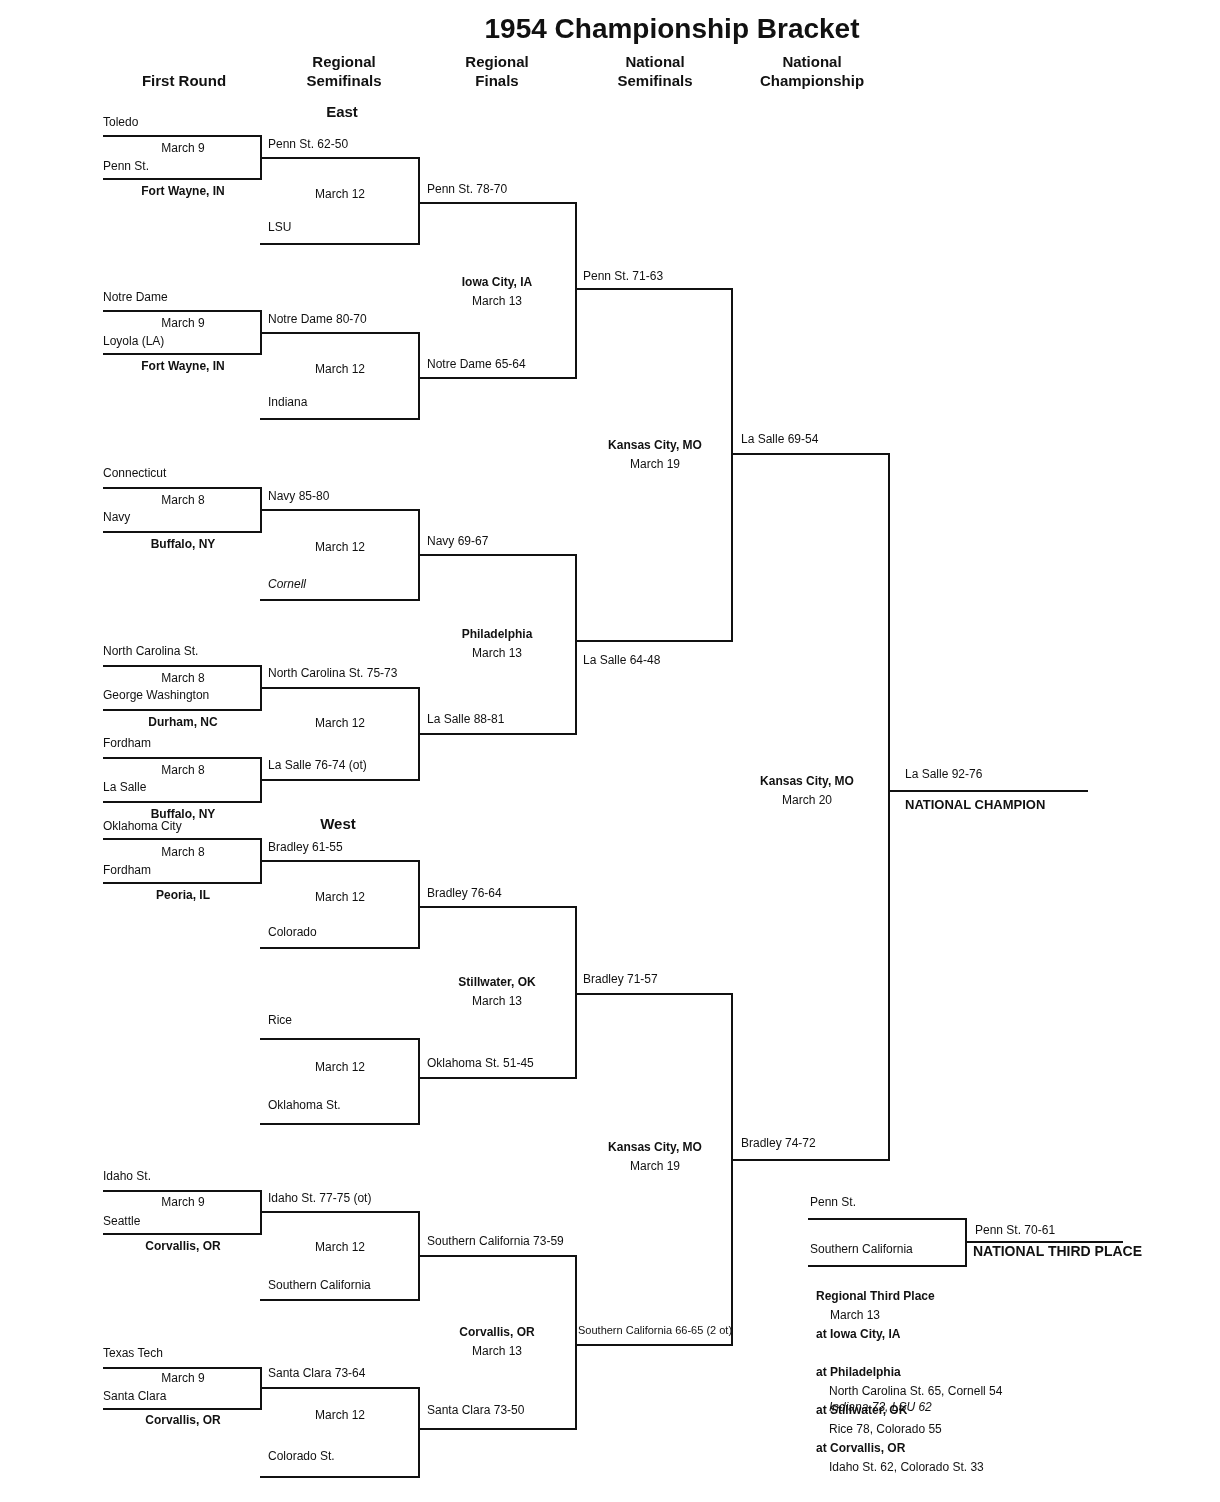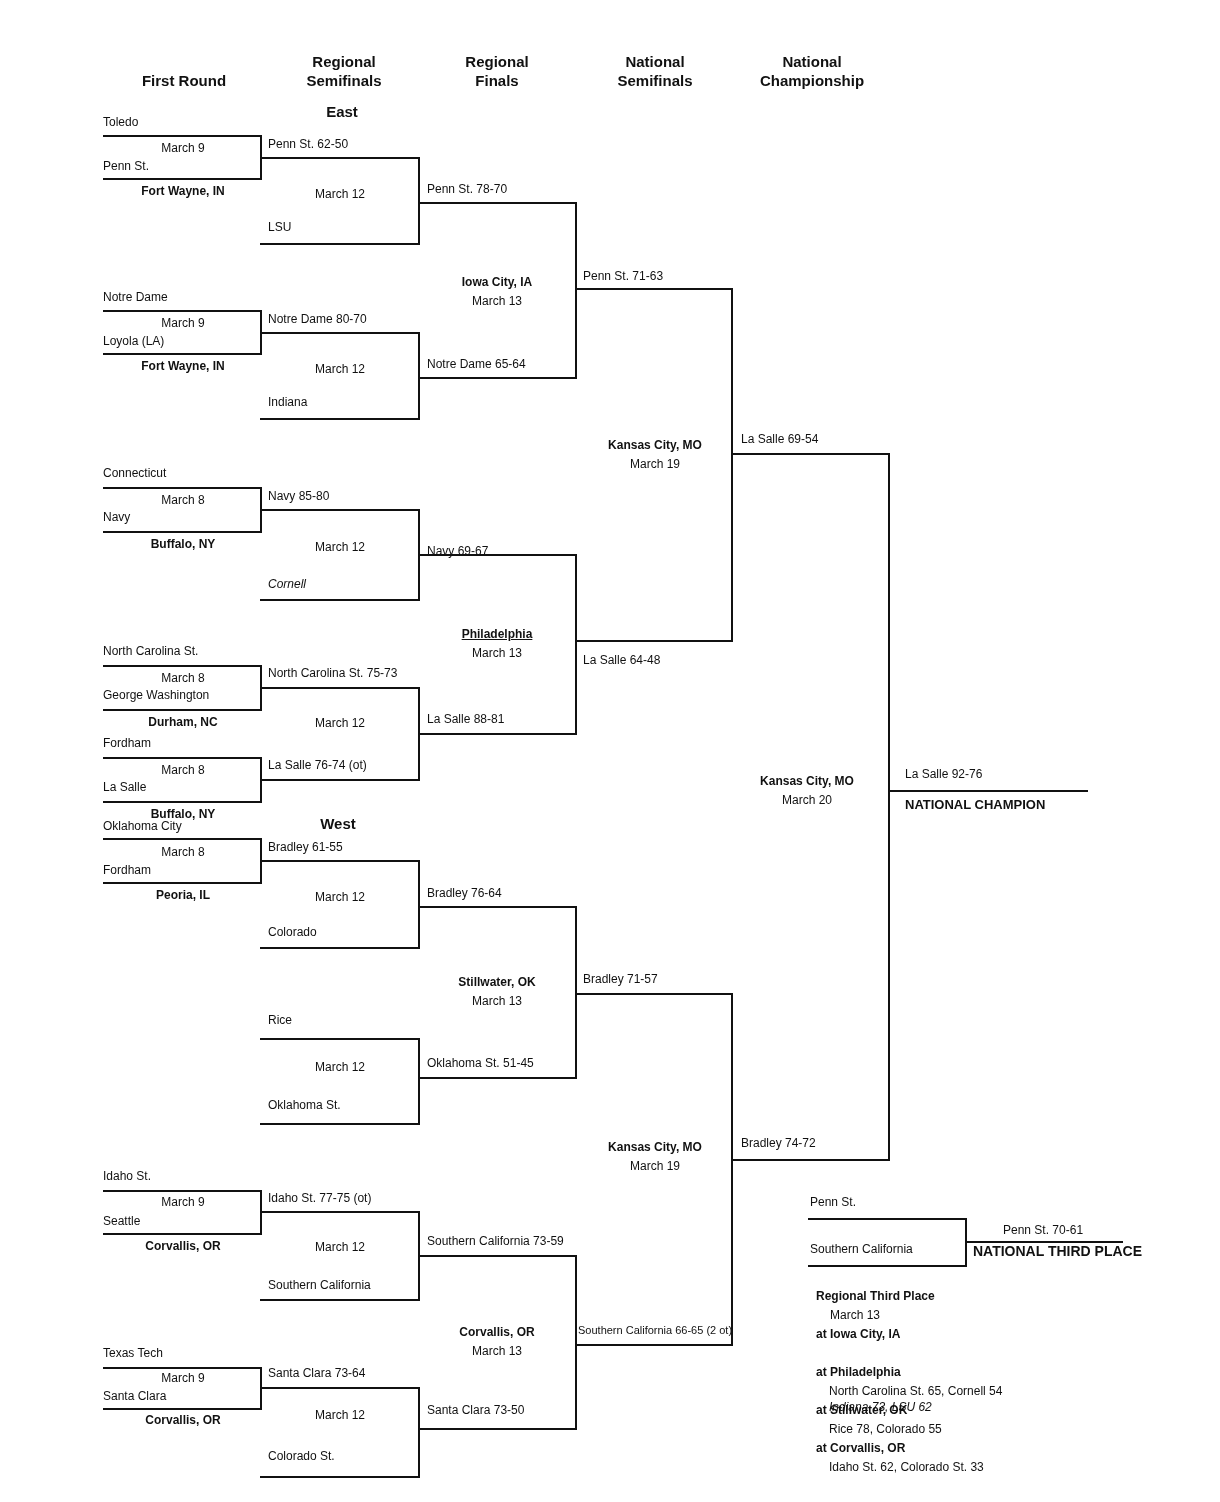--- a/index.html
+++ b/index.html
@@ -12,20 +12,21 @@
   .t{position:absolute;font-size:12px;line-height:15px;white-space:nowrap;}
   .b{font-weight:700;}
   .c{text-align:center;}
   .hl{position:absolute;height:2px;background:#111;}
   .vl{position:absolute;width:2px;background:#111;}
 </style>
 </head>
 <body>
 
 <div id="bracket">
+    <div class="title c" style="left: 372px; top: 13px; width: 600px;">1954 Championship Bracket</div>
     <div class="hdr c" style="left: 34px; top: 71px; width: 300px;">First Round</div>
     <div class="hdr c" style="left: 194px; top: 52px; width: 300px;">Regional</div>
     <div class="hdr c" style="left: 194px; top: 71px; width: 300px;">Semifinals</div>
     <div class="hdr c" style="left: 347px; top: 52px; width: 300px;">Regional</div>
     <div class="hdr c" style="left: 347px; top: 71px; width: 300px;">Finals</div>
     <div class="hdr c" style="left: 505px; top: 52px; width: 300px;">National</div>
     <div class="hdr c" style="left: 505px; top: 71px; width: 300px;">Semifinals</div>
     <div class="hdr c" style="left: 662px; top: 52px; width: 300px;">National</div>
     <div class="hdr c" style="left: 662px; top: 71px; width: 300px;">Championship</div>
     <div class="t b c" style="top: 103px; left: 192px; width: 300px; font-size: 15px; line-height: 18px;">East</div>
@@ -48,22 +49,22 @@
     <div class="t b c" style="top: 275px; left: 347px; width: 300px;">Iowa City, IA</div>
     <div class="t c" style="top: 294px; left: 347px; width: 300px;">March 13</div>
     <div class="t" style="top: 269px; left: 583px;">Penn St. 71-63</div>
     <div class="t" style="top: 466px; left: 103px;">Connecticut</div>
     <div class="t c" style="top: 493px; left: 33px; width: 300px;">March 8</div>
     <div class="t" style="top: 510px; left: 103px;">Navy</div>
     <div class="t b c" style="top: 537px; left: 33px; width: 300px;">Buffalo, NY</div>
     <div class="t" style="top: 489px; left: 268px;">Navy 85-80</div>
     <div class="t c" style="top: 540px; left: 190px; width: 300px;">March 12</div>
     <div class="t" style="top: 577px; left: 268px; font-style: italic;">Cornell</div>
-    <div class="t" style="top: 534px; left: 427px; margin-top: 10px;">Navy 69-67</div>
-    <div class="t b c" style="top: 627px; left: 347px; width: 300px; text-decoration: underline;">Philadelphia</div>
+    <div class="t" style="top: 534px; left: 427px;">Navy 69-67</div>
+    <div class="t b c" style="top: 627px; left: 347px; width: 300px;">Philadelphia</div>
     <div class="t c" style="top: 646px; left: 347px; width: 300px;">March 13</div>
     <div class="t" style="top: 653px; left: 583px;">La Salle 64-48</div>
     <div class="t" style="top: 644px; left: 103px;">North Carolina St.</div>
     <div class="t c" style="top: 671px; left: 33px; width: 300px;">March 8</div>
     <div class="t" style="top: 688px; left: 103px;">George Washington</div>
     <div class="t b c" style="top: 715px; left: 33px; width: 300px;">Durham, NC</div>
     <div class="t" style="top: 666px; left: 268px;">North Carolina St. 75-73</div>
     <div class="t" style="top: 736px; left: 103px;">Fordham</div>
     <div class="t c" style="top: 763px; left: 33px; width: 300px;">March 8</div>
     <div class="t" style="top: 780px; left: 103px;">La Salle</div>
@@ -111,21 +112,21 @@
     <div class="t" style="top: 1366px; left: 268px;">Santa Clara 73-64</div>
     <div class="t c" style="top: 1408px; left: 190px; width: 300px;">March 12</div>
     <div class="t" style="top: 1449px; left: 268px;">Colorado St.</div>
     <div class="t" style="top: 1403px; left: 427px;">Santa Clara 73-50</div>
     <div class="t b c" style="top: 774px; left: 657px; width: 300px;">Kansas City, MO</div>
     <div class="t c" style="top: 793px; left: 657px; width: 300px;">March 20</div>
     <div class="t" style="top: 767px; left: 905px;">La Salle 92-76</div>
     <div class="t b" style="top: 797px; left: 905px; font-size: 13px; line-height: 16px;">NATIONAL CHAMPION</div>
     <div class="t" style="top: 1195px; left: 810px;">Penn St.</div>
     <div class="t" style="top: 1242px; left: 810px;">Southern California</div>
-    <div class="t" style="top: 1223px; left: 975px; margin-left: 28px;">Penn St. 70-61</div>
+    <div class="t" style="top: 1223px; left: 975px;">Penn St. 70-61</div>
     <div class="t b" style="top: 1243px; left: 973px; font-size: 14px; line-height: 16px;">NATIONAL THIRD PLACE</div>
     <div class="t b" style="top: 1289px; left: 816px;">Regional Third Place</div>
     <div class="t" style="top: 1308px; left: 830px;">March 13</div>
     <div class="t b" style="top: 1327px; left: 816px;">at Iowa City, IA</div>
     <div class="t" style="top: 1400px; left: 829px; font-style: italic;">Indiana 73, LSU 62</div>
     <div class="t b" style="top: 1365px; left: 816px;">at Philadelphia</div>
     <div class="t" style="top: 1384px; left: 829px;">North Carolina St. 65, Cornell 54</div>
     <div class="t b" style="top: 1403px; left: 816px;">at Stillwater, OK</div>
     <div class="t" style="top: 1422px; left: 829px;">Rice 78, Colorado 55</div>
     <div class="t b" style="top: 1441px; left: 816px;">at Corvallis, OR</div>

